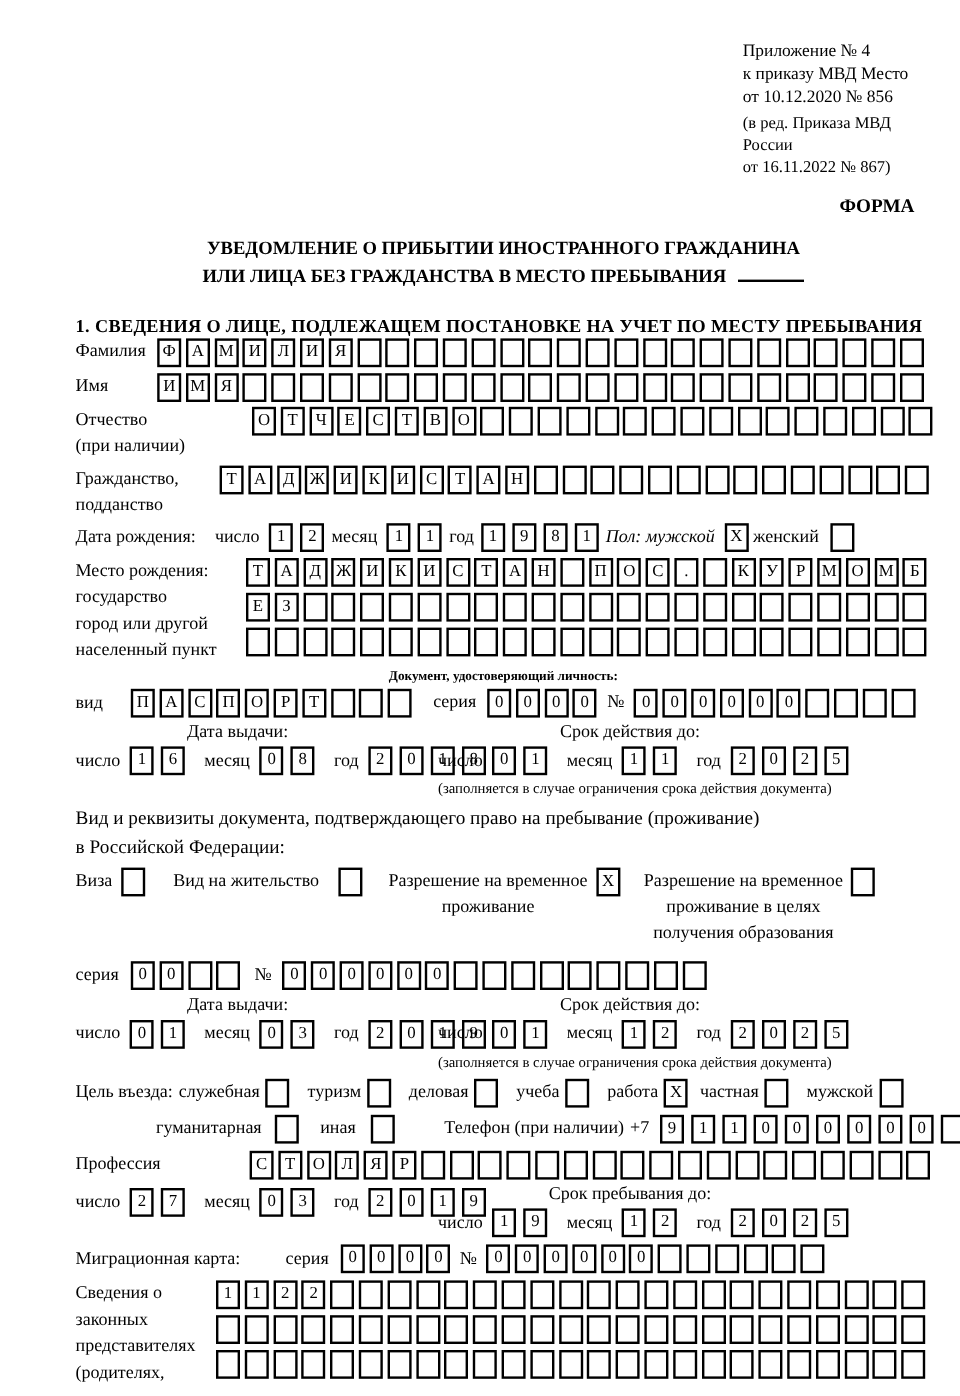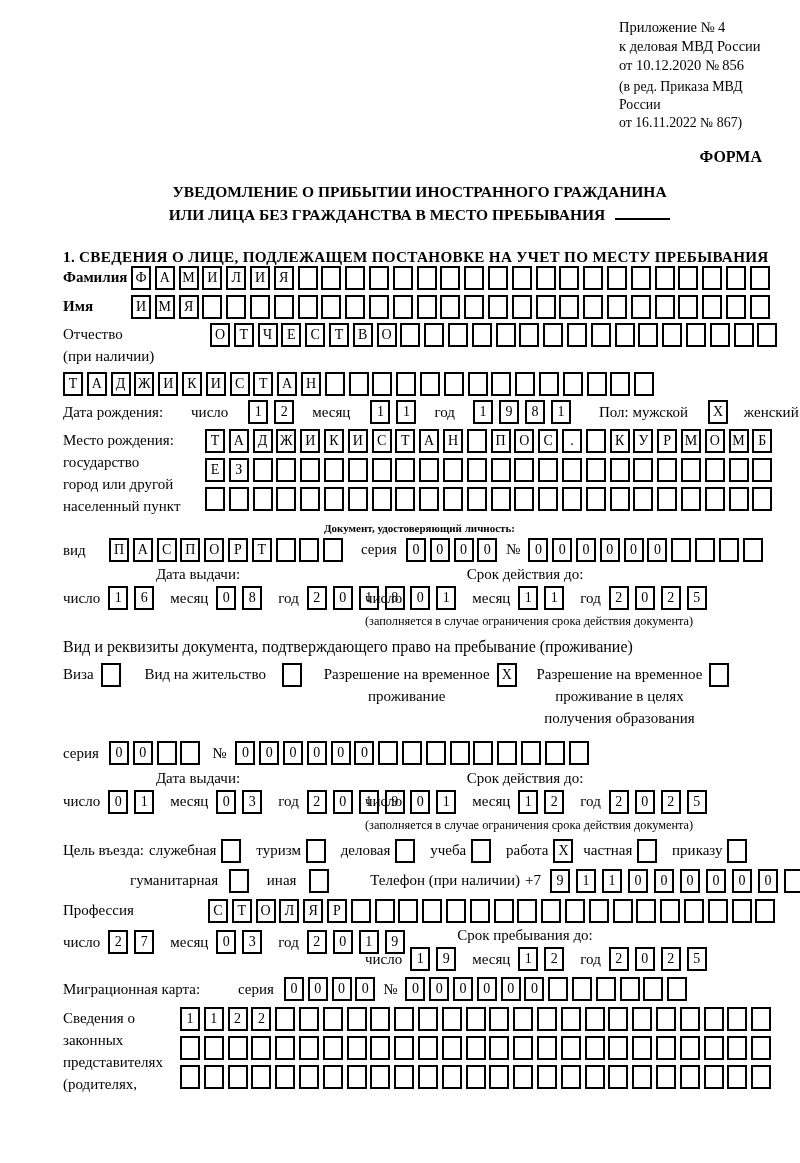--- a/index.html
+++ b/index.html
@@ -1,33 +1,33 @@
 <!DOCTYPE html>
 <html><head>
 <meta charset="utf-8">
 <style>
   html,body{margin:0;padding:0;background:#fff;}
   body{width:800px;height:1163px;overflow:hidden;color:#000;
        font-family:"Liberation Serif","DejaVu Serif",serif;}
   .page{position:relative;box-sizing:border-box;width:800px;height:880px;
-        padding:18px 24px 10px 63px;}
+        padding:34px 24px 10px 63px;}
   
   .appendix{margin-left:556px;font-size:14.5px;line-height:19px;}
   .appendix-note{margin-top:3px;font-size:13.8px;line-height:18px;}
   .forma{margin-top:16px;text-align:right;padding-right:14px;
          font-weight:bold;font-size:16px;}
   .title{margin-top:14px;text-align:center;font-weight:bold;font-size:15.5px;line-height:23px;}
   .blank{display:inline-block;width:55px;border-bottom:2px solid #000;margin-left:10px;}
   .sec-heading{margin-top:22px;font-weight:bold;font-size:15.2px;letter-spacing:.3px;}
   
   .frow{display:flex;align-items:flex-start;margin-bottom:4.5px;}
   .frow.vcenter{align-items:center;}
   .lbl{font-size:15px;line-height:22px;flex:0 0 auto;}
   .small-lbl{font-size:15px;flex:0 0 auto;}
-  .w-name{width:68px;font-weight:bold;}
+  .w-name{width:68px;}
   .w-patr{width:147px;}
   .w-citz{width:120px;}
   .w-place{width:142px;}
   .w-kind{width:46px;}
   .w-prof{width:145px;}
   .w-migr{width:175px;}
   .w-repr{width:117px;}
   
   .cells{display:flex;flex:0 0 auto;}
   .cell{flex:0 0 auto;width:16px;height:20px;border:2px solid #000;margin-right:3.8px;
@@ -53,31 +53,31 @@
   .opt-label{font-size:15px;line-height:22px;}
   .opt-label.center{text-align:center;}
   
   .purpose-row{display:flex;align-items:center;margin-bottom:6px;}
   .purpose-row .small-lbl{margin-right:5px;text-align:center;}
   .purpose-row .cells{margin-right:11px;}
   .indent{margin-left:67px;}
   .phone-lbl{margin-left:26px;margin-right:26px;}
   .plus7{font-size:15px;margin-right:9px;}
   .mr8{margin-right:8px;}.mr6{margin-right:6px;}
-  .sex-lbl{margin-left:10px;margin-right:8px;}
+  .sex-lbl{margin-right:8px;font-style:italic;}
   .id-head{text-align:center;font-weight:bold;font-size:11px;margin:2px 0 4px;}
 </style>
 </head>
 <body>
 
 <div class="page">
 
   <div class="appendix">
     <div>Приложение № 4</div>
-    <div>к деловая МВД России</div>
+    <div>к приказу МВД Место</div>
     <div>от 10.12.2020 № 856</div>
     <div class="appendix-note">
       <div>(в ред. Приказа МВД России</div>
       <div>от 16.11.2022 № 867)</div>
     </div>
   </div>
 
   <div class="forma">ФОРМА</div>
 
   <div class="title">
@@ -180,20 +180,24 @@
         <span class="cell"></span>
         <span class="cell"></span>
         <span class="cell"></span>
         <span class="cell"></span>
         <span class="cell"></span>
         <span class="cell"></span>
       </div>
   </div>
 
   <div class="frow">
+    <div class="lbl w-citz">
+      <div>Гражданство,</div>
+      <div>подданство</div>
+    </div>
     <div class="cells">
         <span class="cell">Т</span>
         <span class="cell">А</span>
         <span class="cell">Д</span>
         <span class="cell">Ж</span>
         <span class="cell">И</span>
         <span class="cell">К</span>
         <span class="cell">И</span>
         <span class="cell">С</span>
         <span class="cell">Т</span>
@@ -209,21 +213,21 @@
         <span class="cell"></span>
         <span class="cell"></span>
         <span class="cell"></span>
         <span class="cell"></span>
         <span class="cell"></span>
         <span class="cell"></span>
         <span class="cell"></span>
       </div>
   </div>
 
-  <div class="frow vcenter" style="margin-top:3px;gap:12px;">
+  <div class="frow vcenter" style="margin-top:3px;">
     <span class="small-lbl mr8">Дата рождения:</span>
     <span class="small-lbl mr8" style="margin-left:8px;">число</span>
     <span class="cells dcells">
         <span class="cell">1</span>
         <span class="cell">2</span>
       </span>
     <span class="small-lbl mr8">месяц</span>
     <span class="cells dcells">
         <span class="cell">1</span>
         <span class="cell">1</span>
@@ -414,20 +418,21 @@
             <span class="cell">0</span>
             <span class="cell">2</span>
             <span class="cell">5</span>
           </span>
       </div>
       <div class="dnote">(заполняется в случае ограничения срока действия документа)</div>
     </div>
   </div>
 
   <div class="res-intro">Вид и реквизиты документа, подтверждающего право на пребывание (проживание)</div>
+  <div class="res-intro">в Российской Федерации:</div>
 
   <div class="res-opts">
     <div class="opt">
       <span class="opt-label">Виза</span>
       <span class="cells cbx">
           <span class="cell"></span>
         </span>
     </div>
     <div class="opt" style="margin-left:6px;">
       <span class="opt-label">Вид на жительство</span>
@@ -551,21 +556,21 @@
         <span class="cell"></span>
       </span>
     <span class="small-lbl">работа</span>
     <span class="cells" style="margin-right:6px;">
         <span class="cell">X</span>
       </span>
     <span class="small-lbl">частная</span>
     <span class="cells">
         <span class="cell"></span>
       </span>
-    <span class="small-lbl">приказу</span>
+    <span class="small-lbl">мужской</span>
     <span class="cells">
         <span class="cell"></span>
       </span>
   </div>
 
   <div class="purpose-row indent">
     <span class="small-lbl">гуманитарная</span>
     <span class="cells" style="margin-left:6px;margin-right:14px;">
         <span class="cell"></span>
       </span>

